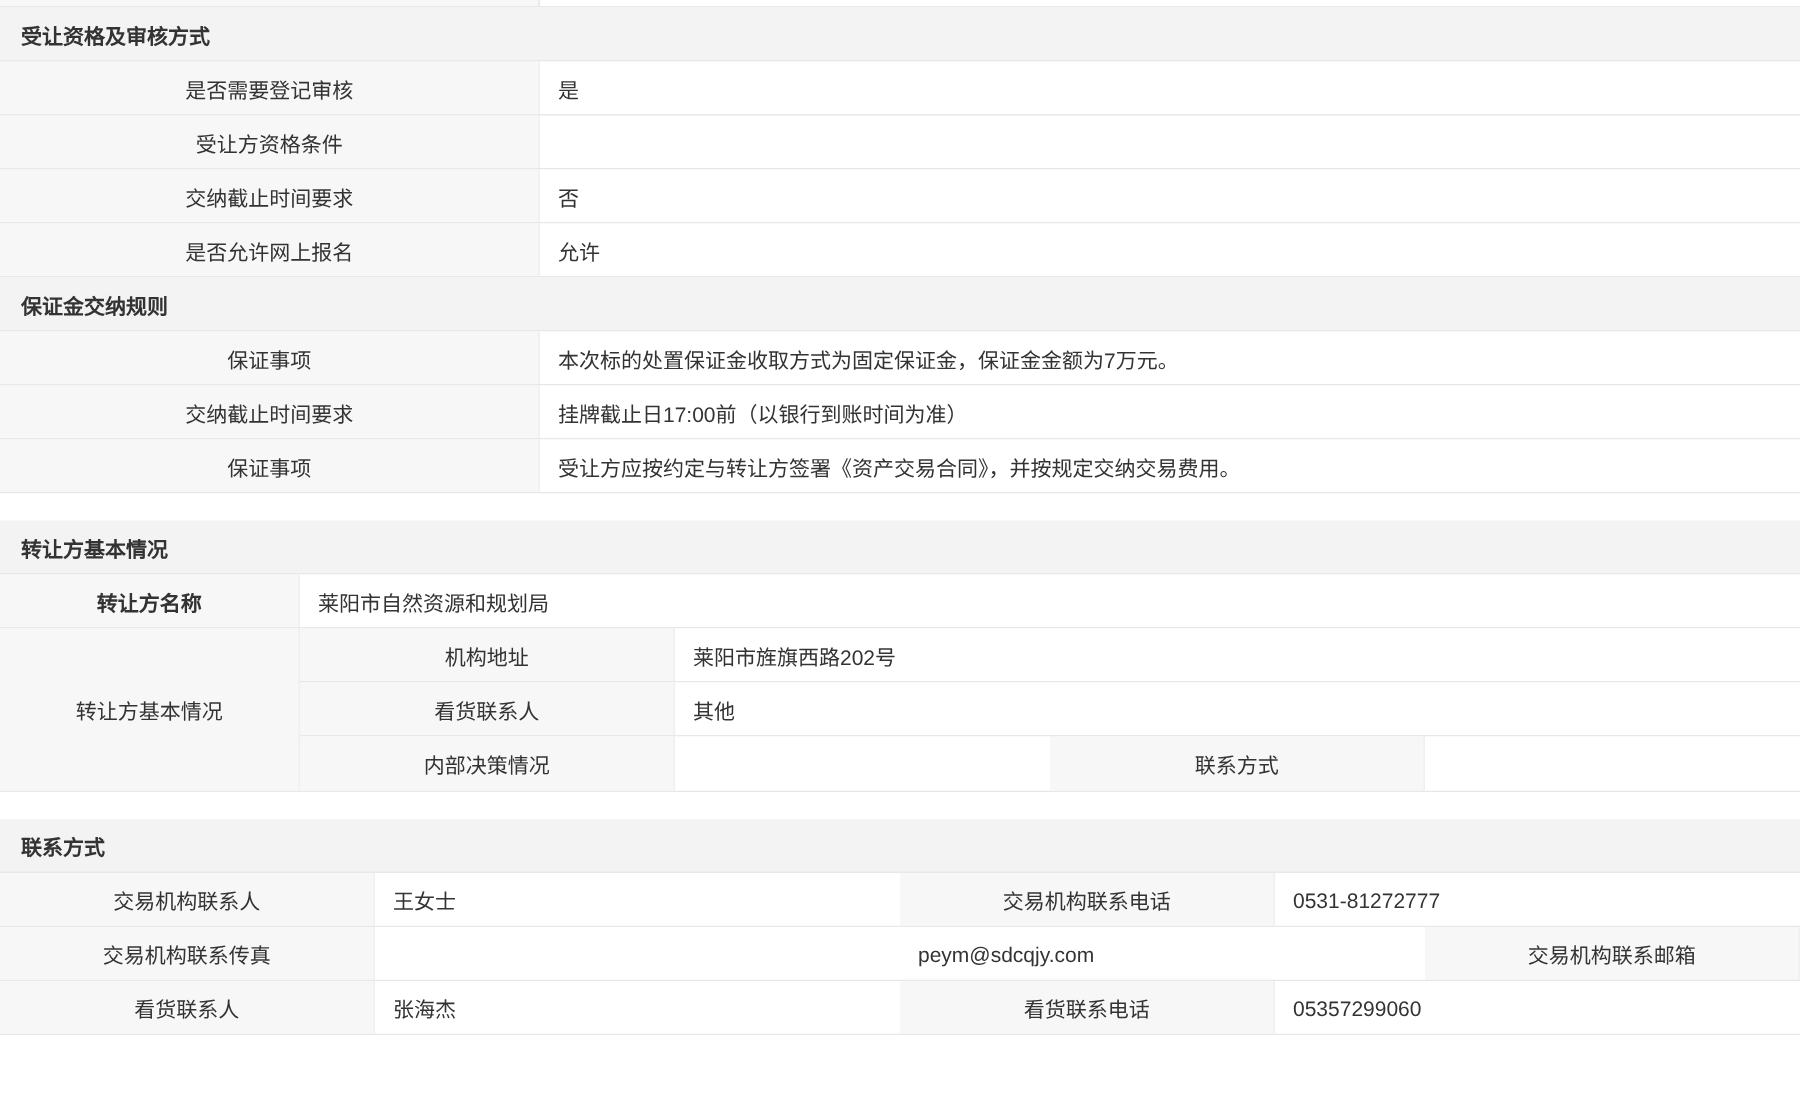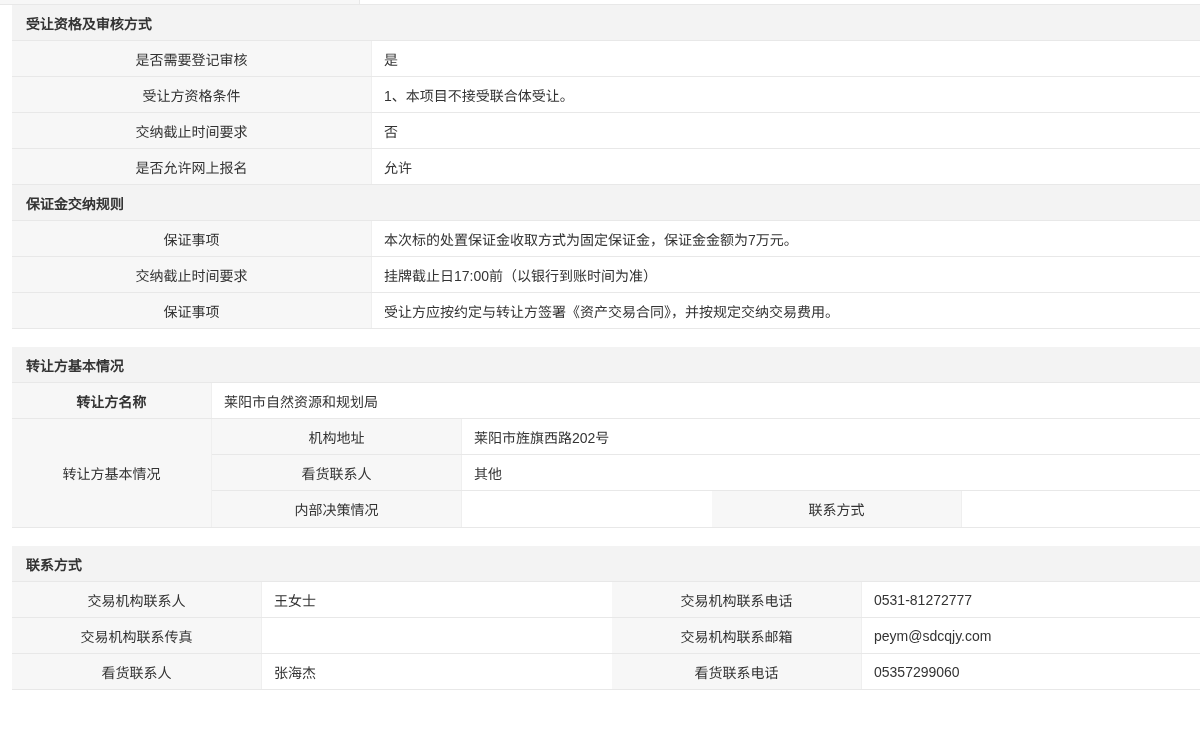--- a/index.html
+++ b/index.html
@@ -15,21 +15,21 @@
   body{
     background:var(--page-bg);
     font-family:"Liberation Sans","DejaVu Sans",sans-serif;
     font-size:14px;
     color:var(--text);
   }
   .sliver{height:5px;border-bottom:1px solid var(--border);display:flex;}
   .sliver .sl-label{width:360px;background:var(--label-bg);border-right:1px solid var(--border);}
   .sliver .sl-value{flex:1;background:#fff;}
 
-  .tbl{width:1200px;padding-left:12px;}
+  .tbl{width:1200px;}
   .sec-header{
     height:36px;display:flex;align-items:center;
     background:var(--header-bg);
     border-bottom:1px solid var(--border);
     font-weight:bold;padding-left:14px;
   }
   .row{display:flex;height:36px;border-bottom:1px solid var(--border);}
   .cell{display:flex;align-items:center;height:100%;}
   .lbl{
     background:var(--label-bg);
@@ -67,21 +67,20 @@
   <div class="sec-header">
     <span>受让资格及审核方式</span>
   </div>
 
   <div class="row">
     <div class="cell lbl w360">是否需要登记审核</div>
     <div class="cell val flex1">是</div>
   </div>
   <div class="row">
     <div class="cell lbl w360">受让方资格条件</div>
-    <div class="cell val flex1">1、本项目不接受联合体受让。</div>
   </div>
   <div class="row">
     <div class="cell lbl w360">交纳截止时间要求</div>
     <div class="cell val flex1">否</div>
   </div>
   <div class="row">
     <div class="cell lbl w360">是否允许网上报名</div>
     <div class="cell val flex1">允许</div>
   </div>
 
@@ -152,22 +151,22 @@
 
   <div class="row">
     <div class="cell lbl w250">交易机构联系人</div>
     <div class="cell val w350">王女士</div>
     <div class="cell lbl w250">交易机构联系电话</div>
     <div class="cell val flex1">0531-81272777</div>
   </div>
   <div class="row">
     <div class="cell lbl w250">交易机构联系传真</div>
     <div class="cell val w350"></div>
+    <div class="cell val flex1">peym@sdcqjy.com</div>
     <div class="cell lbl w250">交易机构联系邮箱</div>
-    <div class="cell val flex1">peym@sdcqjy.com</div>
   </div>
   <div class="row">
     <div class="cell lbl w250">看货联系人</div>
     <div class="cell val w350">张海杰</div>
     <div class="cell lbl w250">看货联系电话</div>
     <div class="cell val flex1">05357299060</div>
   </div>
 </div>
 
 </body></html>

